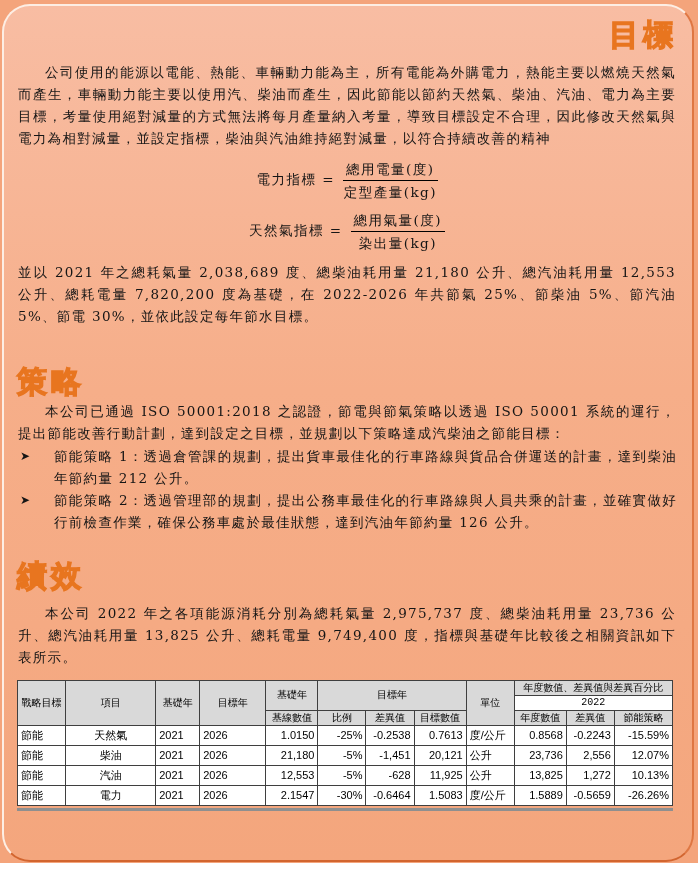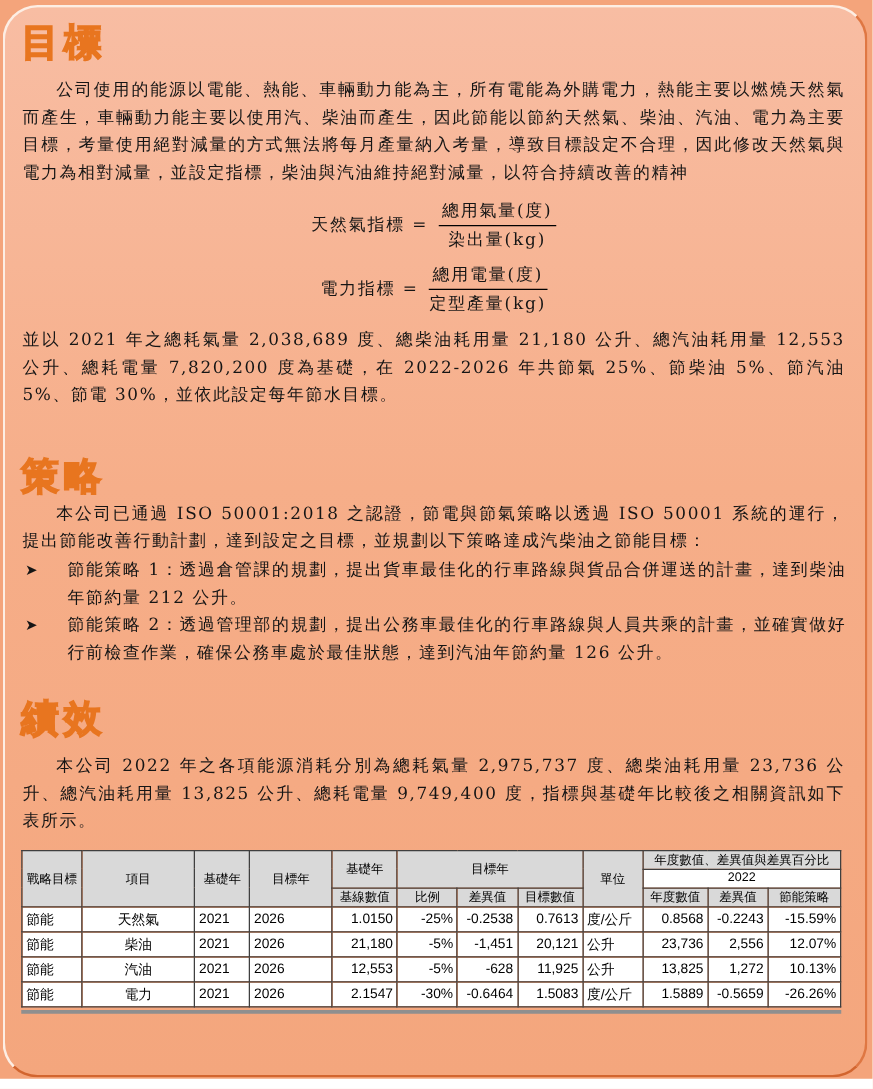--- a/index.html
+++ b/index.html
@@ -16,21 +16,21 @@
     border-top-color:#fdeee4;border-left-color:#fdeee4;
     border-bottom-color:#d2652f;border-right-color:#df7743;
     padding:10px 15px 0 13px;
   }
   .section-heading{
     font-size:30px;font-weight:bold;letter-spacing:4px;line-height:1.15;
     color:#f7b895;
     -webkit-text-stroke:1.3px #e8751f;
     text-shadow:0 0 0 #e8751f;
   }
-  .h-goal{margin:2px 0 8px 0;}
+  .h-goal{margin:2px 0 8px 0;text-align:right;}
   .h-strategy{margin:38px 0 0 0;}
   .h-perf{margin:26px 0 8px 0;}
   .para{
     font-size:13.5px;line-height:22px;letter-spacing:1.3px;
     text-align:justify;margin:1px;
   }
   .indent{text-indent:2em;}
   .formulas{margin:10px 0 8px 0;}
   .formula-row{
     display:flex;justify-content:center;align-items:center;gap:8px;
@@ -49,50 +49,50 @@
     border-collapse:collapse;table-layout:fixed;width:656px;
     font-family:"Liberation Sans","DejaVu Sans",sans-serif;font-size:11px;color:#000;
   }
   table.perf th,table.perf td{
     border:1px solid #3f3f3f;padding:0 3px;overflow:hidden;white-space:nowrap;
   }
   table.perf th{
     background:#d9d9d9;font-weight:normal;font-size:10px;text-align:center;
     height:14px;letter-spacing:0;
   }
-  table.perf th.year2022{background:#ffffff;}
+  table.perf th.year2022{background:#ffffff;font-family:Liberation Mono, monospace;}
   table.perf td{background:#ffffff;height:19px;}
   td.c{text-align:left;margin-left:28px;}
   td.l{text-align:center;}
   td.r{text-align:right;}
 </style>
 </head>
 <body>
 
 <div class="outer-bg"></div>
 
 <div class="panel">
 
   <div class="section-heading h-goal">目標</div>
 
   <p class="para indent">公司使用的能源以電能、熱能、車輛動力能為主，所有電能為外購電力，熱能主要以燃燒天然氣而產生，車輛動力能主要以使用汽、柴油而產生，因此節能以節約天然氣、柴油、汽油、電力為主要目標，考量使用絕對減量的方式無法將每月產量納入考量，導致目標設定不合理，因此修改天然氣與電力為相對減量，並設定指標，柴油與汽油維持絕對減量，以符合持續改善的精神</p>
 
   <div class="formulas">
     <div class="formula-row">
+      <span>電力指標 =</span>
+      <span class="frac">
+        <span class="num">總用電量(度)</span>
+        <span class="den">定型產量(kg)</span>
+      </span>
+    </div>
+    <div class="formula-row">
       <span>天然氣指標 =</span>
       <span class="frac">
         <span class="num">總用氣量(度)</span>
         <span class="den">染出量(kg)</span>
-      </span>
-    </div>
-    <div class="formula-row">
-      <span>電力指標 =</span>
-      <span class="frac">
-        <span class="num">總用電量(度)</span>
-        <span class="den">定型產量(kg)</span>
       </span>
     </div>
   </div>
 
   <p class="para para-after-formula">並以 2021 年之總耗氣量 2,038,689 度、總柴油耗用量 21,180 公升、總汽油耗用量 12,553 公升、總耗電量 7,820,200 度為基礎，在 2022-2026 年共節氣 25%、節柴油 5%、節汽油 5%、節電 30%，並依此設定每年節水目標。</p>
 
   <div class="section-heading h-strategy">策略</div>
 
   <p class="para indent">本公司已通過 ISO 50001:2018 之認證，節電與節氣策略以透過 ISO 50001 系統的運行，提出節能改善行動計劃，達到設定之目標，並規劃以下策略達成汽柴油之節能目標：</p>
 

